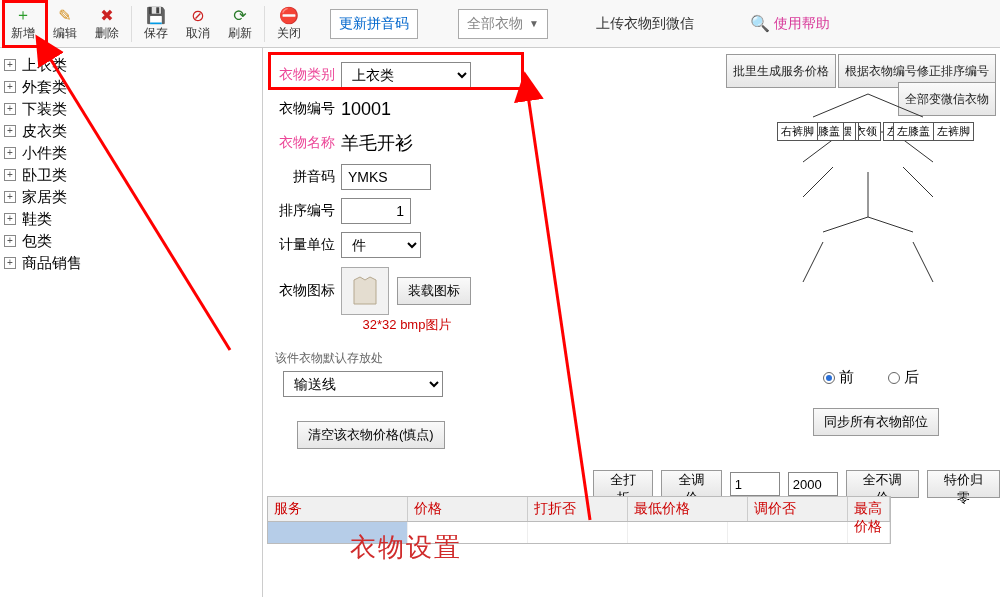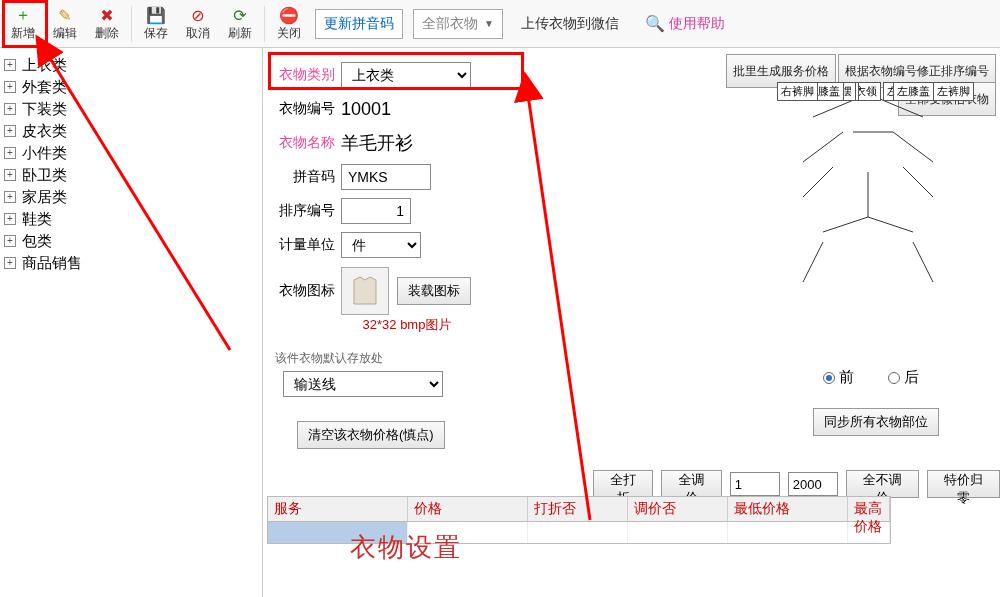--- a/index.html
+++ b/index.html
@@ -36,21 +36,21 @@
   .tb-sep { width: 1px; height: 36px; background: #ddd; margin: 0 3px; }
   .tb-wide {
     height: 30px;
     padding: 0 8px;
     border: 1px solid #aaa;
     background: #fff;
     display: flex;
     align-items: center;
     cursor: pointer;
     font-size: 14px;
-    margin: 0 5px;
+    margin: 0 20px;
   }
   .tb-wide.blue { color: #0066cc; }
   .tb-wide.pink { color: #d83a9a; }
   .tb-wide .dd-arrow { margin-left: 6px; font-size: 10px; color: #666; }
   .highlight-box {
     position: absolute;
     border: 3px solid #ff0000;
     pointer-events: none;
   }
   .tree-panel {
@@ -163,20 +163,21 @@
     width: 250px;
     height: 260px;
   }
   .dlabel {
     position: absolute;
     border: 1px solid #555;
     background: #fff;
     font-size: 11px;
     padding: 1px 3px;
     white-space: nowrap;
+    margin-top: 40px;
   }
   .diagram-svg { position:absolute; left:0; top:0; width:250px; height:260px; pointer-events:none; }
   .radio-row {
     position: absolute;
     left: 560px;
     top: 320px;
     display: flex;
     gap: 34px;
     font-size: 15px;
   }
@@ -448,22 +449,22 @@
     <input class="inp" value="2000" style="">
     <button class="btn-std">全不调价</button>
     <button class="btn-std">特价归零</button>
   </div>
 
   <div class="table-area">
     <div class="table-header">
       <div class="th" style="width:140px">服务</div>
       <div class="th" style="width:120px">价格</div>
       <div class="th" style="width:100px">打折否</div>
+      <div class="th" style="width:120px">最低价格</div>
       <div class="th" style="width:100px">调价否</div>
-      <div class="th" style="width:120px">最低价格</div>
       <div class="th" style="flex:1">最高价格</div>
     </div>
     <div class="table-body">
       <div class="td" style="width:140px; background:#b6cde8"></div>
       <div class="td" style="width:120px"></div>
       <div class="td" style="width:100px"></div>
       <div class="td" style="width:100px"></div>
       <div class="td" style="width:120px"></div>
       <div class="td" style="flex:1"></div>
     </div>

